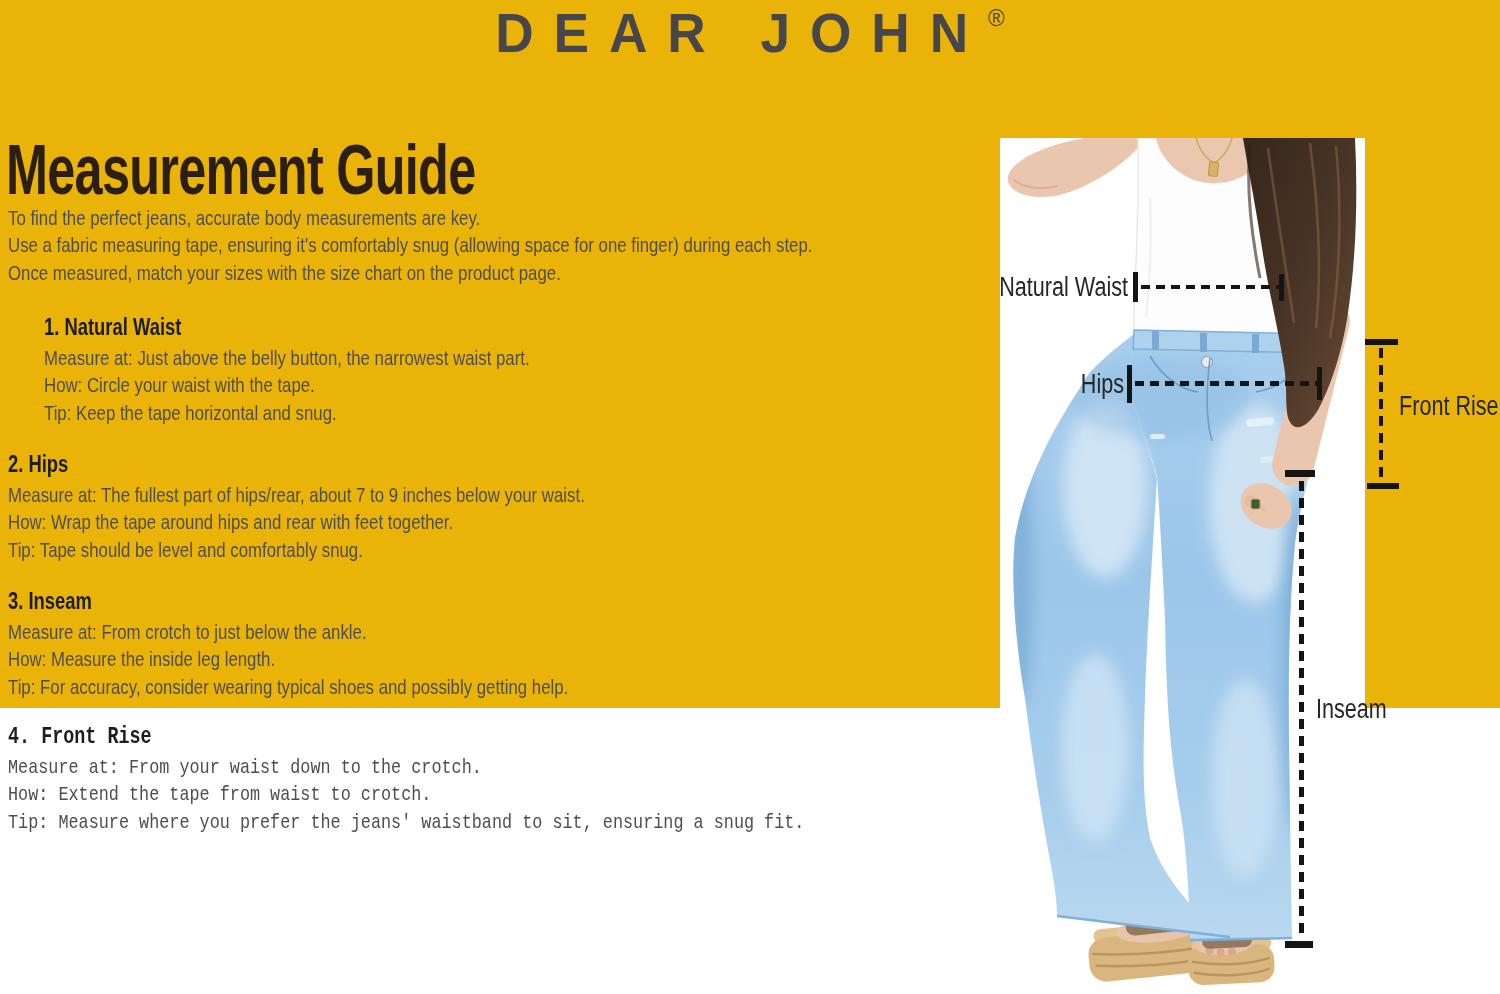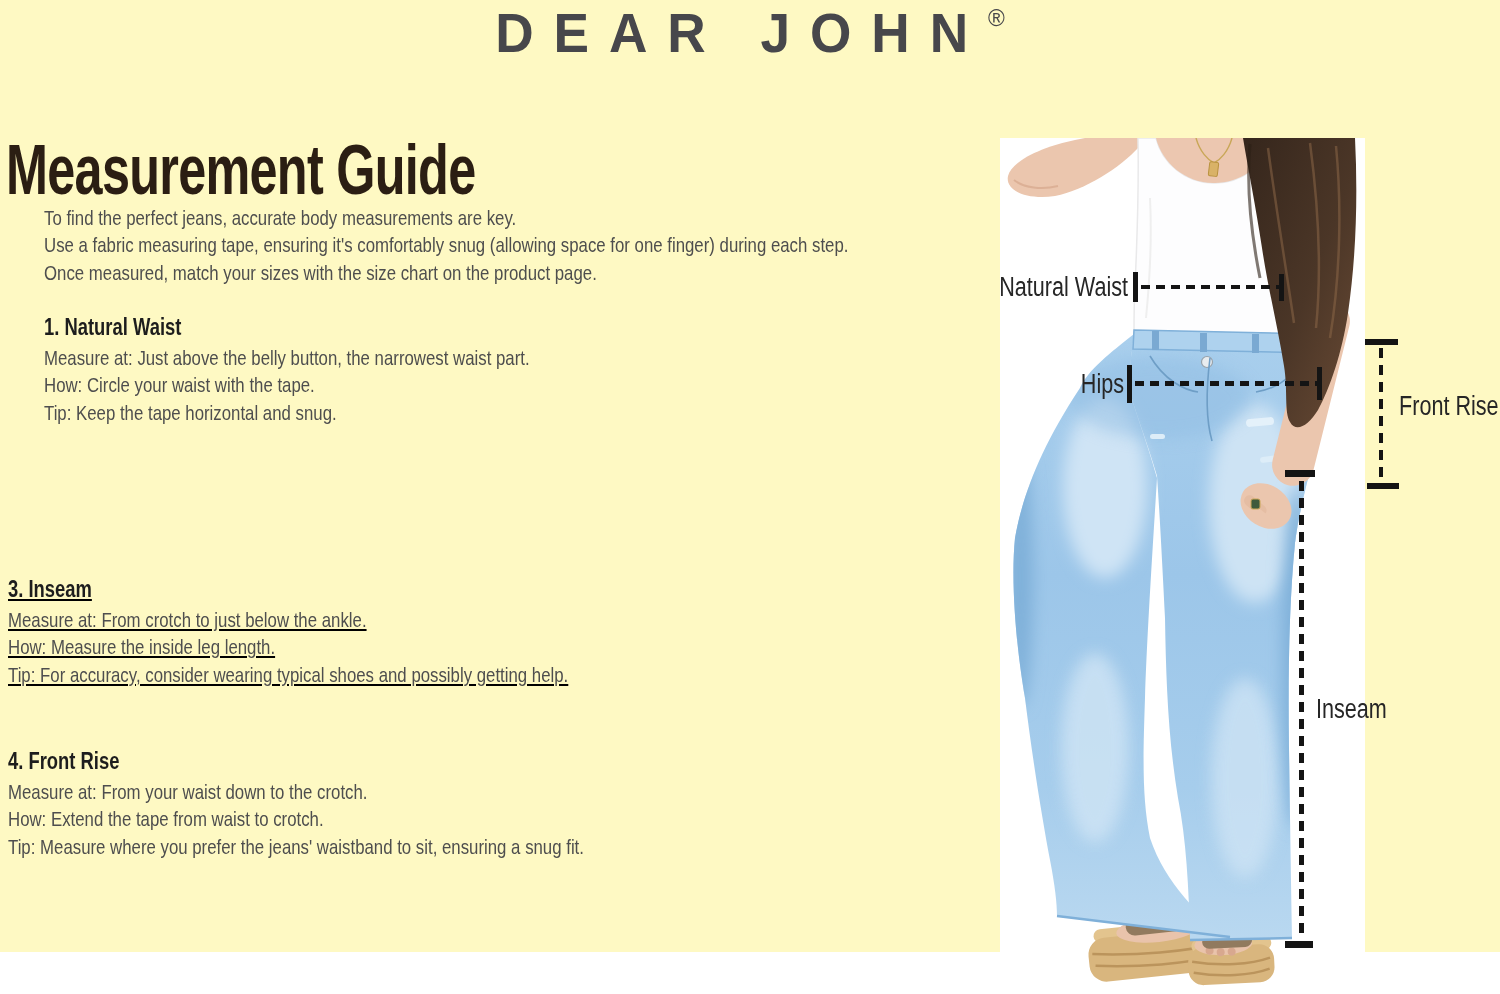--- a/index.html
+++ b/index.html
@@ -1,17 +1,17 @@
 <!DOCTYPE html>
 <html><head>
 <meta charset="utf-8">
 <style>
   html,body{margin:0;padding:0;background:#ffffff;}
   body{width:1500px;height:994px;overflow:hidden;font-family:"Liberation Sans",sans-serif;}
-  .page{position:relative;width:1500px;height:952px;background:#fef9c3;}
+  .page{position:relative;width:1500px;height:708px;background:#eab308;}
 
   
   .logo{position:absolute;left:0;right:0;top:0;text-align:center;
         font-size:56px;font-weight:700;letter-spacing:21px;color:#47474b;
         transform:scaleX(0.95);transform-origin:50% 0;white-space:nowrap;}
   .logo .reg{font-size:24px;font-weight:400;vertical-align:26px;letter-spacing:0;}
 
   
   .title{position:absolute;left:6px;top:130px;font-size:70px;font-weight:800;
          color:#2b1e13;white-space:nowrap;transform:scaleX(0.72);transform-origin:0 0;
@@ -38,42 +38,48 @@
 </style>
 </head>
 <body>
 
 <div class="page">
 
   <div class="logo"><span>DEAR JOHN</span><span class="reg">®</span></div>
 
   <div class="title">Measurement Guide</div>
 
-  <div class="tblock" style="top:204px;margin-left:36px;">
+  <div class="tblock" style="top:204px;">
     <div class="tline">To find the perfect jeans, accurate body measurements are key.</div>
     <div class="tline">Use a fabric measuring tape, ensuring it's comfortably snug (allowing space for one finger) during each step.</div>
     <div class="tline">Once measured, match your sizes with the size chart on the product page.</div>
   </div>
 
   <div class="tblock" style="top:314px;margin-left:36px;">
     <div class="sec-h">1. Natural Waist</div>
     <div class="tline">Measure at: Just above the belly button, the narrowest waist part.</div>
     <div class="tline">How: Circle your waist with the tape.</div>
     <div class="tline">Tip: Keep the tape horizontal and snug.</div>
   </div>
 
-
-  <div class="tblock" style="top:576px;text-decoration:underline;">
+  <div class="tblock" style="top:451px;">
+    <div class="sec-h">2. Hips</div>
+    <div class="tline">Measure at: The fullest part of hips/rear, about 7 to 9 inches below your waist.</div>
+    <div class="tline">How: Wrap the tape around hips and rear with feet together.</div>
+    <div class="tline">Tip: Tape should be level and comfortably snug.</div>
+  </div>
+
+  <div class="tblock" style="top:588px;">
     <div class="sec-h">3. Inseam</div>
     <div class="tline">Measure at: From crotch to just below the ankle.</div>
     <div class="tline">How: Measure the inside leg length.</div>
     <div class="tline">Tip: For accuracy, consider wearing typical shoes and possibly getting help.</div>
   </div>
 
-  <div class="tblock" style="top:748px;">
+  <div class="tblock" style="top:724px;font-family:Liberation Mono, monospace;">
     <div class="sec-h">4. Front Rise</div>
     <div class="tline">Measure at: From your waist down to the crotch.</div>
     <div class="tline">How: Extend the tape from waist to crotch.</div>
     <div class="tline">Tip: Measure where you prefer the jeans' waistband to sit, ensuring a snug fit.</div>
   </div>
 
 
 
   <div class="photo">
     <svg width="365" height="856" viewBox="0 0 365 856" xmlns="http://www.w3.org/2000/svg">

